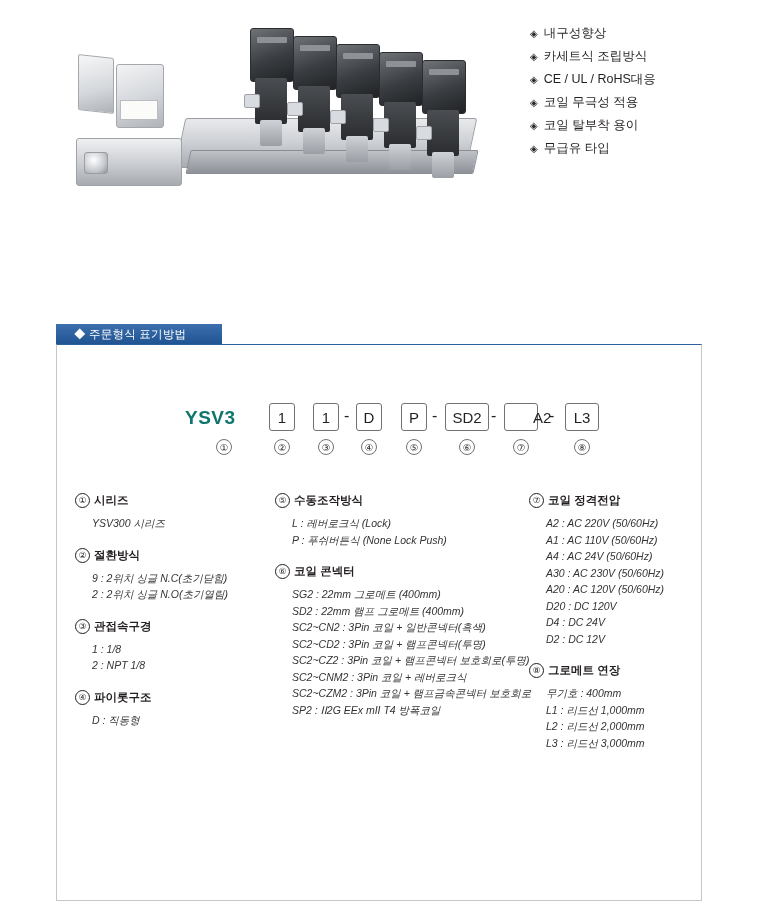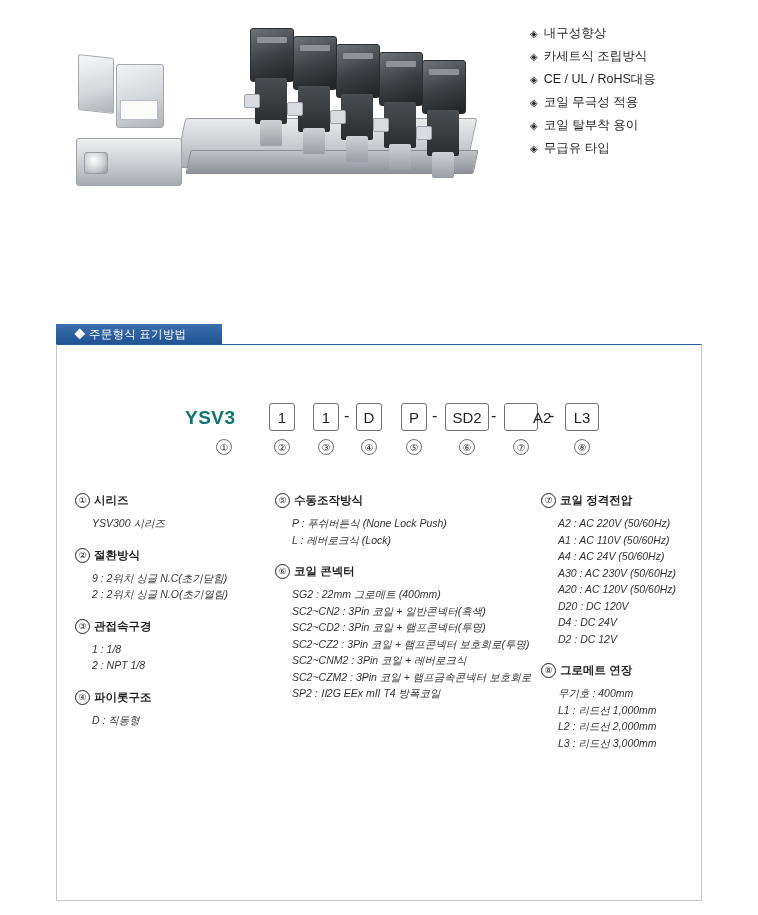--- a/index.html
+++ b/index.html
@@ -283,21 +283,21 @@
     left: 0;
     top: 148px;
     width: 100%;
   }
   .col {
     position: absolute;
     top: 0;
   }
   .col-1 { left: 18px;  width: 180px; }
   .col-2 { left: 218px; width: 250px; }
-  .col-3 { left: 472px; width: 180px; margin-left: 12px; }
+  .col-3 { left: 472px; width: 180px; }
 
   .grp { margin-bottom: 16px; }
   .grp-title {
     font-size: 11.5px;
     font-weight: bold;
     color: #231f20;
     margin-bottom: 7px;
     white-space: nowrap;
   }
   .grp-title .circ {
@@ -466,29 +466,30 @@
           </div>
           <div class="grp-item">D : 직동형</div>
         </div>
       </div>
 
       <div class="col col-2">
         <div class="grp">
           <div class="grp-title">
             <span class="circ">⑤</span><span>수동조작방식</span>
           </div>
+          <div class="grp-item">L : 레버로크식 (Lock)</div>
           <div class="grp-item">P : 푸쉬버튼식 (None Lock Push)</div>
-          <div class="grp-item">L : 레버로크식 (Lock)</div>
         </div>
 
         <div class="grp">
           <div class="grp-title">
             <span class="circ">⑥</span><span>코일 콘넥터</span>
           </div>
           <div class="grp-item">SG2 : 22mm 그로메트 (400mm)</div>
+          <div class="grp-item">SD2 : 22mm 램프 그로메트 (400mm)</div>
           <div class="grp-item">SC2~CN2 : 3Pin 코일 + 일반콘넥터(흑색)</div>
           <div class="grp-item">SC2~CD2 : 3Pin 코일 + 램프콘넥터(투명)</div>
           <div class="grp-item">SC2~CZ2 : 3Pin 코일 + 램프콘넥터 보호회로(투명)</div>
           <div class="grp-item">SC2~CNM2 : 3Pin 코일 + 레버로크식</div>
           <div class="grp-item">SC2~CZM2 : 3Pin 코일 + 램프금속콘넥터 보호회로</div>
           <div class="grp-item">SP2 : ⅠⅠ2G EEx mII T4 방폭코일</div>
         </div>
       </div>
 
       <div class="col col-3">

